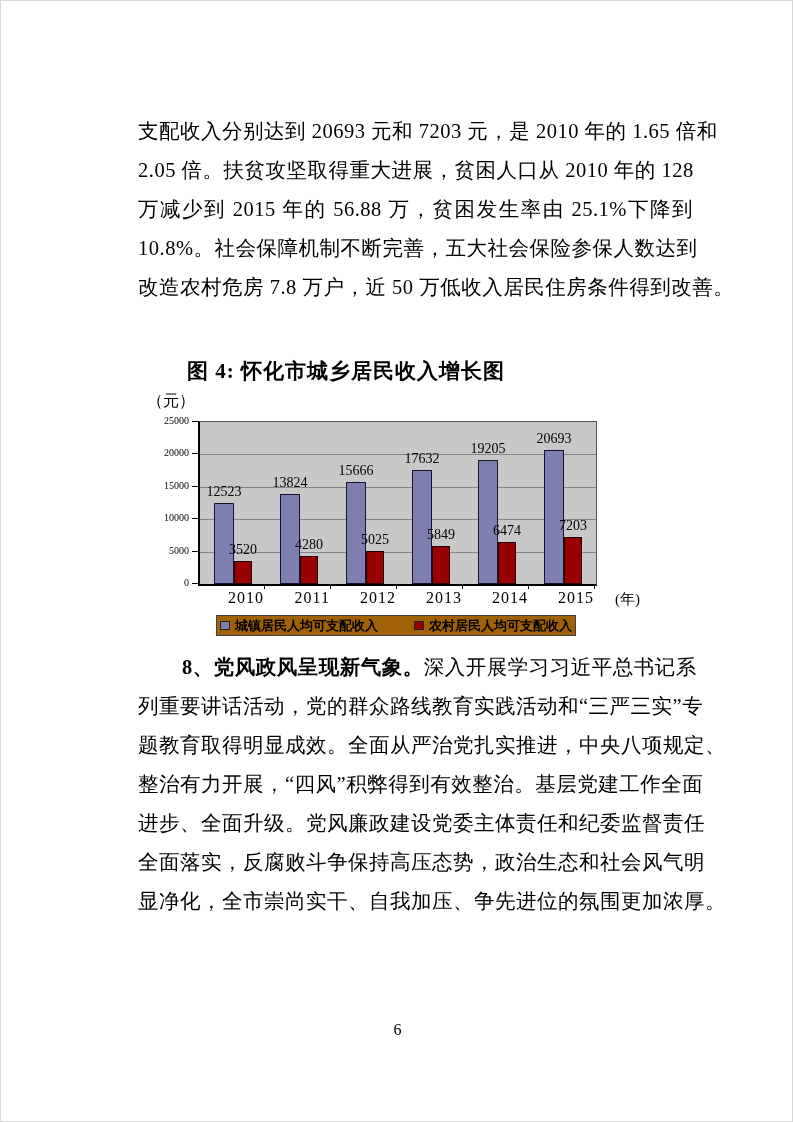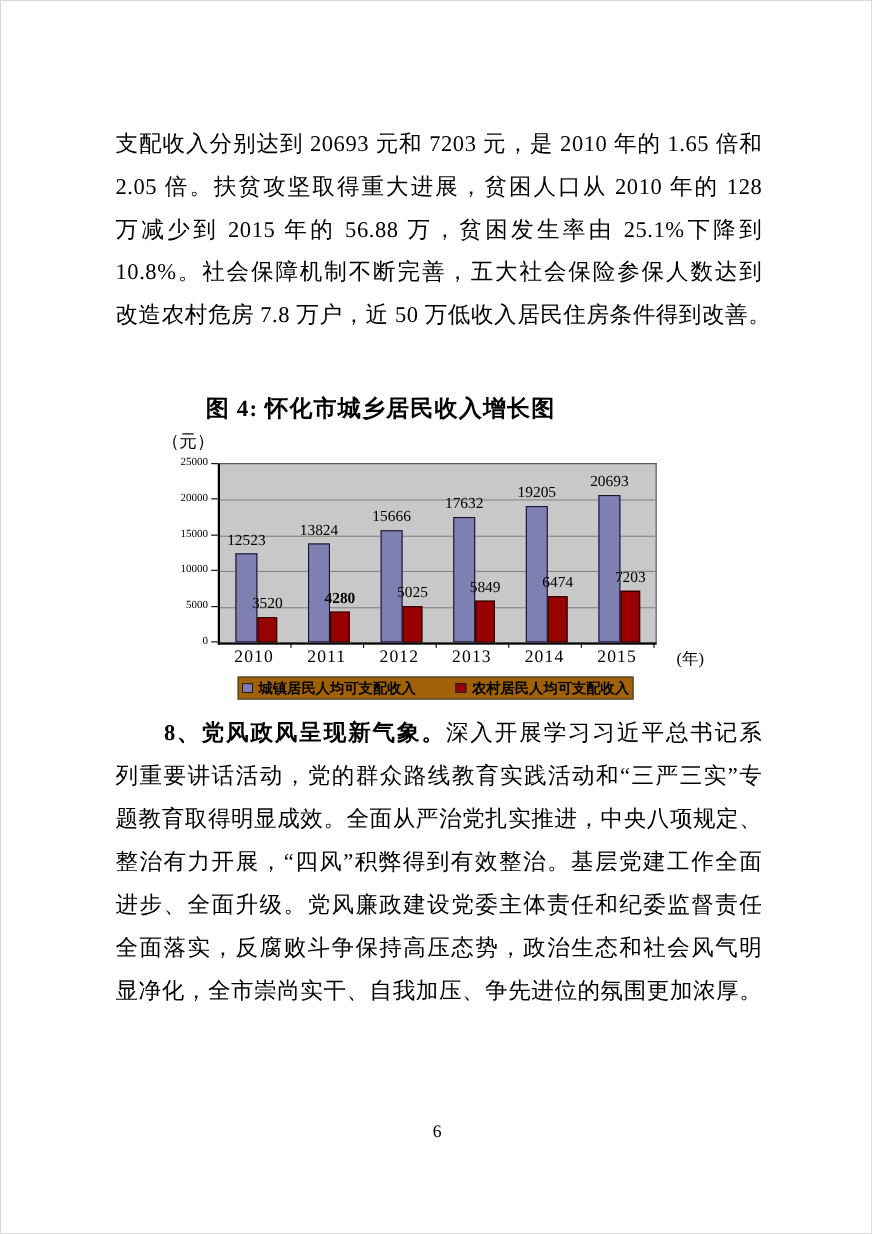--- a/index.html
+++ b/index.html
@@ -4,21 +4,21 @@
 <style>
   html,body{margin:0;padding:0;background:#888;}
   .page{
     position:relative;width:793px;height:1122px;background:#ffffff;
     margin:0 auto;overflow:hidden;border:1px solid #d8d8d8;box-sizing:border-box;
     font-family:"Liberation Serif","DejaVu Serif",serif;color:#000;
   }
   .para{position:absolute;width:588px;left:104px;}
   .tline{
     font-size:20.5px;line-height:39px;white-space:nowrap;
-    text-align:justify;text-align-last:justify;letter-spacing:0.5px;
+    text-align:justify;text-align-last:justify;letter-spacing:0.5px;margin-left:33px;
   }
   .tline.indent{padding-left:44px;}
   .lead{font-weight:bold;}
   .fig-title{
     position:absolute;left:0;top:356px;width:690px;text-align:center;
     font-size:21px;font-weight:bold;letter-spacing:1px;
   }
   
   .chart{position:absolute;left:130px;top:388px;width:560px;height:258px;}
   .y-unit{position:absolute;left:16px;top:2px;font-size:16px;}
@@ -32,21 +32,21 @@
   .bar{position:absolute;bottom:0;box-sizing:border-box;border:1px solid #14142e;}
   .bar-label{
     position:absolute;width:50px;text-align:center;font-size:14px;line-height:14px;
     color:#000;letter-spacing:0;
   }
   .y-tick-label{
     position:absolute;left:0;width:58px;text-align:right;font-size:10px;line-height:18px;
   }
   .y-tick{position:absolute;width:6px;height:1px;background:#000;left:61px;}
   .x-tick{position:absolute;width:1px;height:4px;background:#000;top:196px;}
-  .x-label{position:absolute;top:200px;text-align:center;font-size:16px;letter-spacing:1px;}
+  .x-label{position:absolute;top:200px;text-align:right;font-size:16px;letter-spacing:1px;}
   .legend{
     position:absolute;left:85px;top:226px;width:360px;height:21px;
     background:#ccffcc;border:1px solid #404040;box-sizing:border-box;
     display:flex;align-items:center;justify-content:center;gap:36px;
   }
   .legend-item{display:flex;align-items:center;gap:5px;font-size:13px;font-weight:bold;}
   .legend-marker{width:10px;height:9px;border:1px solid #222;box-sizing:border-box;}
   .page-number{
     position:absolute;left:0;top:1020px;width:793px;text-align:center;font-size:16px;
   }
@@ -73,21 +73,21 @@
         <div class="gridline" style="top: 97.2px; background: rgb(133, 133, 133);"></div>
         <div class="gridline" style="top: 64.8px; background: rgb(133, 133, 133);"></div>
         <div class="gridline" style="top: 32.4px; background: rgb(133, 133, 133);"></div>
         <div class="bar" style="left: 14px; width: 20px; height: 81px; background: rgb(127, 127, 178); border-color: rgb(20, 20, 46);"></div>
         <div class="bar-label" style="left: -1px; bottom: 85px;">12523</div>
         <div class="bar" style="left: 34px; width: 18px; height: 23px; background: rgb(153, 0, 0); border-color: rgb(36, 0, 0);"></div>
         <div class="bar-label" style="left: 18px; bottom: 27px;">3520</div>
         <div class="bar" style="left: 80px; width: 20px; height: 90px; background: rgb(127, 127, 178); border-color: rgb(20, 20, 46);"></div>
         <div class="bar-label" style="left: 65px; bottom: 94px;">13824</div>
         <div class="bar" style="left: 100px; width: 18px; height: 28px; background: rgb(153, 0, 0); border-color: rgb(36, 0, 0);"></div>
-        <div class="bar-label" style="left: 84px; bottom: 32px; font-weight: bold;">4280</div>
+        <div class="bar-label" style="left: 84px; bottom: 32px;">4280</div>
         <div class="bar" style="left: 146px; width: 20px; height: 102px; background: rgb(127, 127, 178); border-color: rgb(20, 20, 46);"></div>
         <div class="bar-label" style="left: 131px; bottom: 106px;">15666</div>
         <div class="bar" style="left: 166px; width: 18px; height: 33px; background: rgb(153, 0, 0); border-color: rgb(36, 0, 0);"></div>
         <div class="bar-label" style="left: 150px; bottom: 37px;">5025</div>
         <div class="bar" style="left: 212px; width: 20px; height: 114px; background: rgb(127, 127, 178); border-color: rgb(20, 20, 46);"></div>
         <div class="bar-label" style="left: 197px; bottom: 118px;">17632</div>
         <div class="bar" style="left: 232px; width: 18px; height: 38px; background: rgb(153, 0, 0); border-color: rgb(36, 0, 0);"></div>
         <div class="bar-label" style="left: 216px; bottom: 42px;">5849</div>
         <div class="bar" style="left: 278px; width: 20px; height: 124px; background: rgb(127, 127, 178); border-color: rgb(20, 20, 46);"></div>
         <div class="bar-label" style="left: 263px; bottom: 128px;">19205</div>

